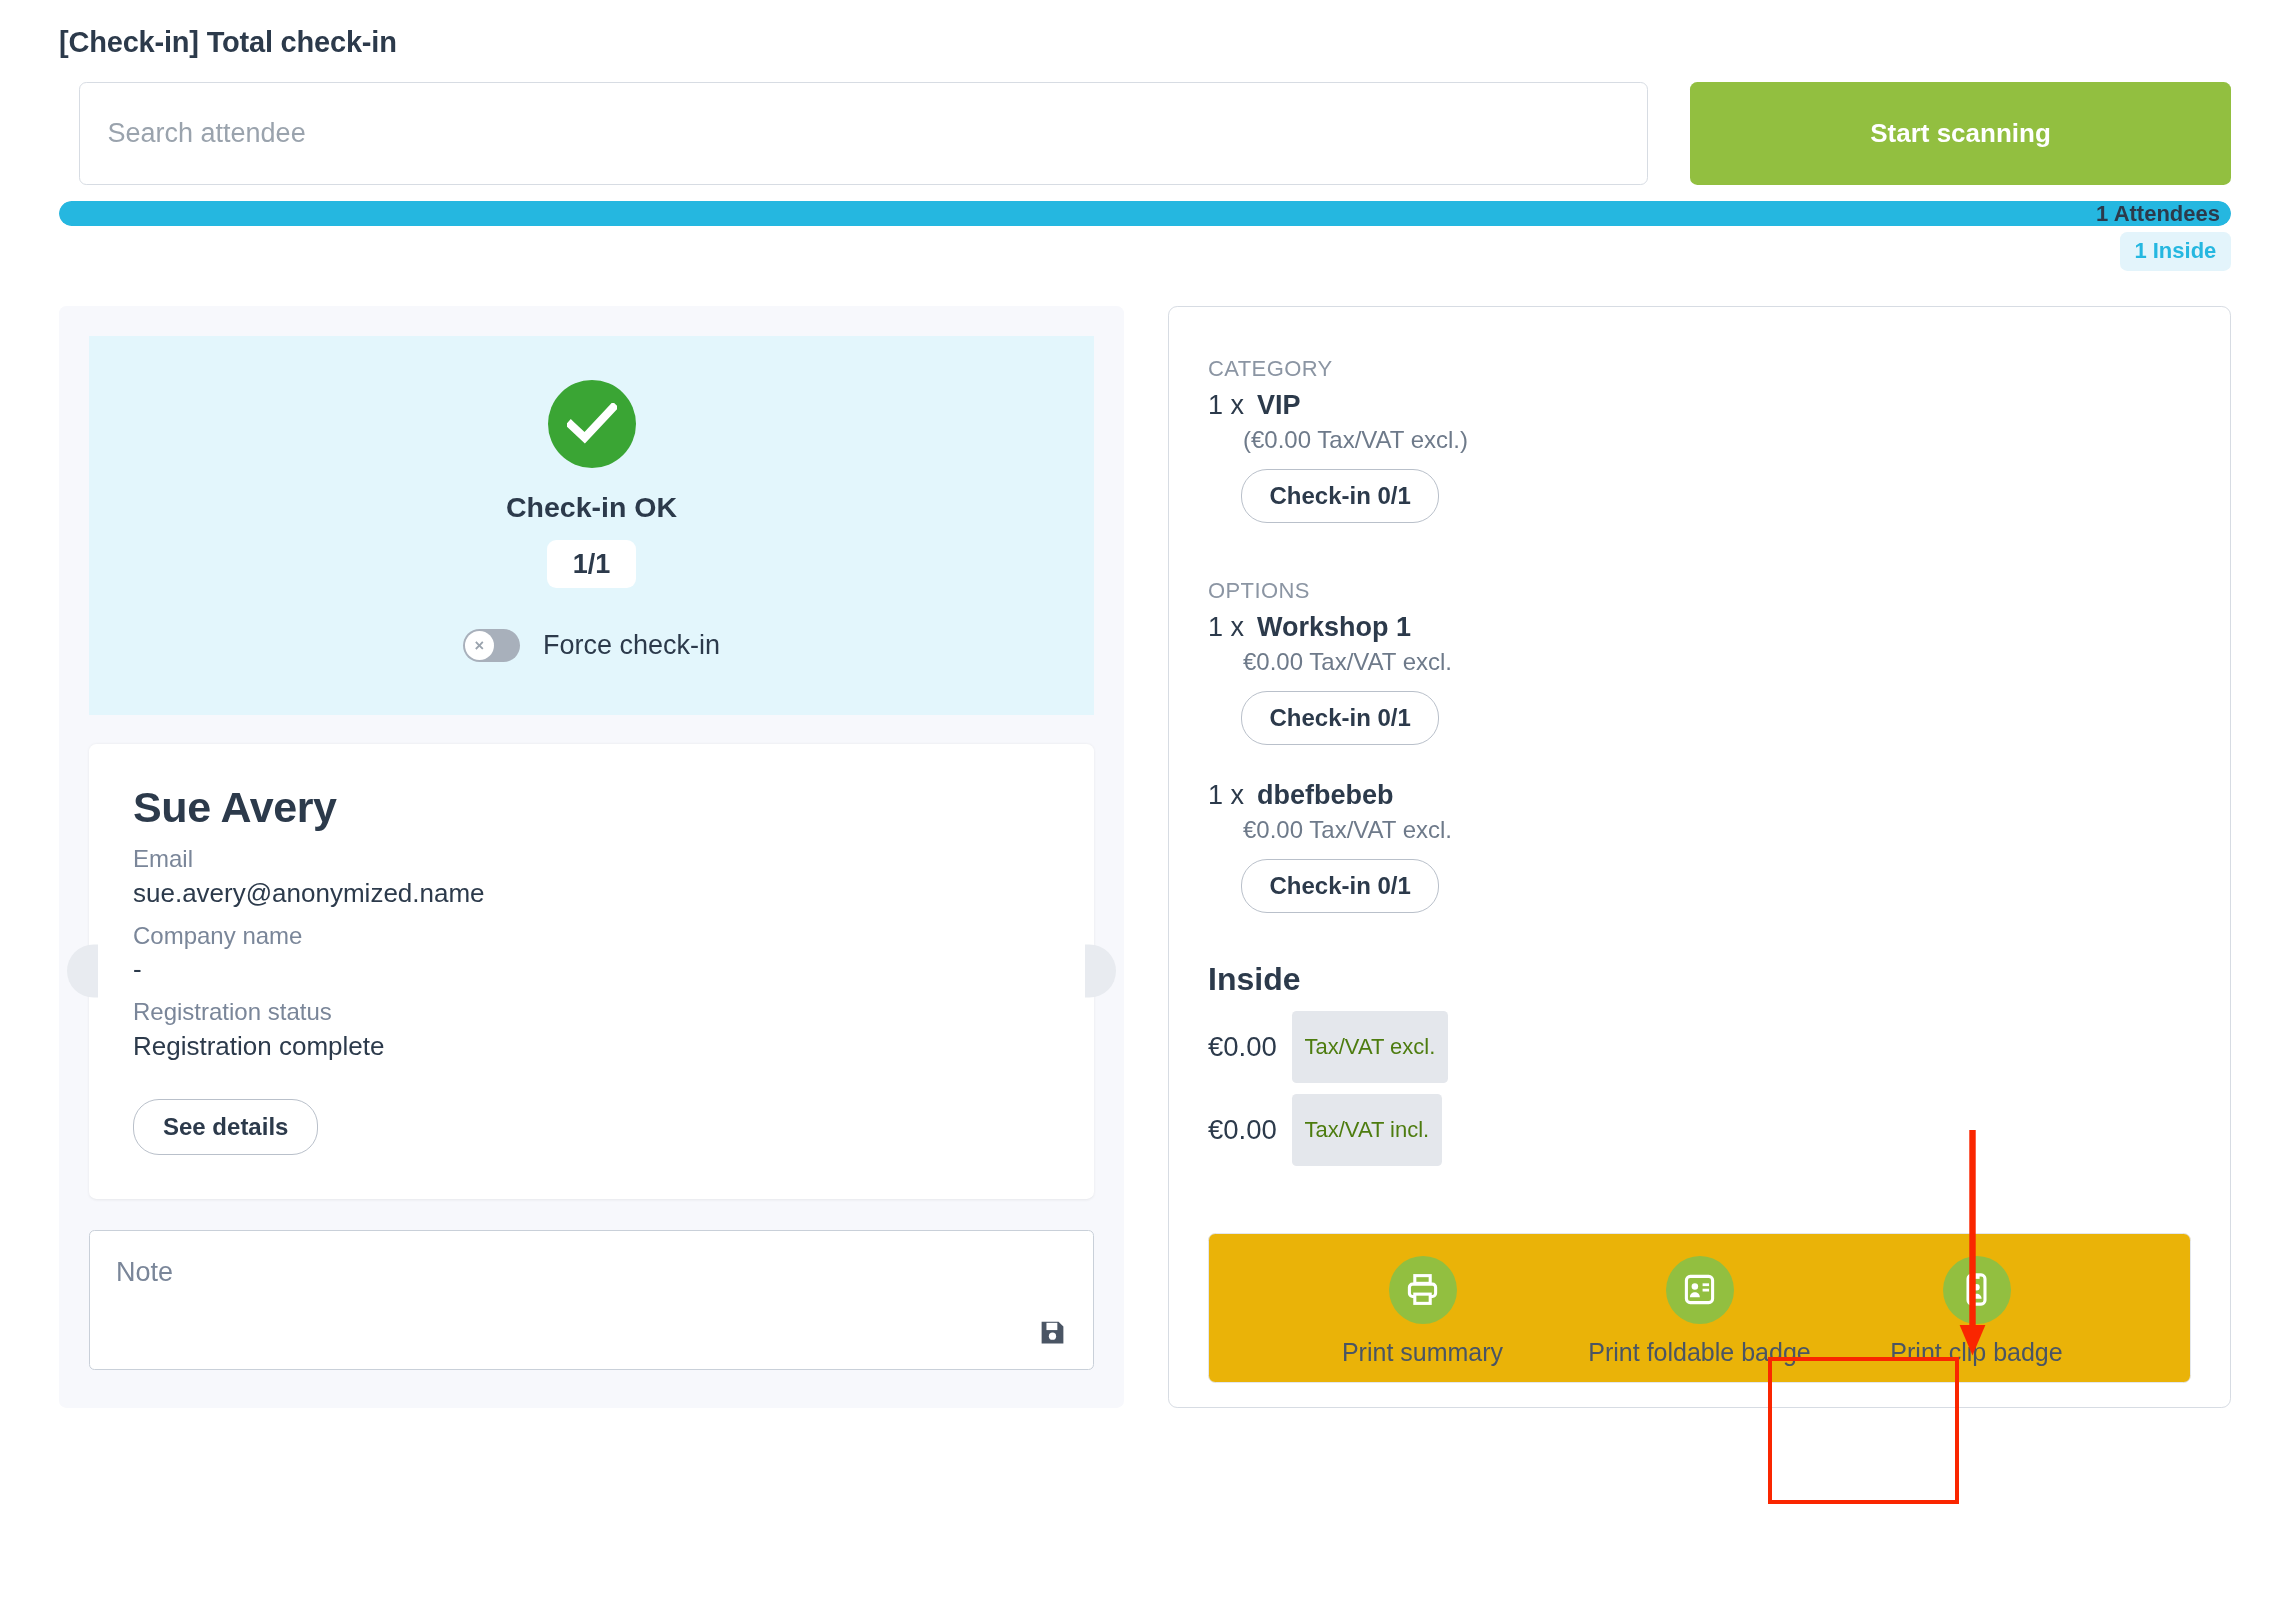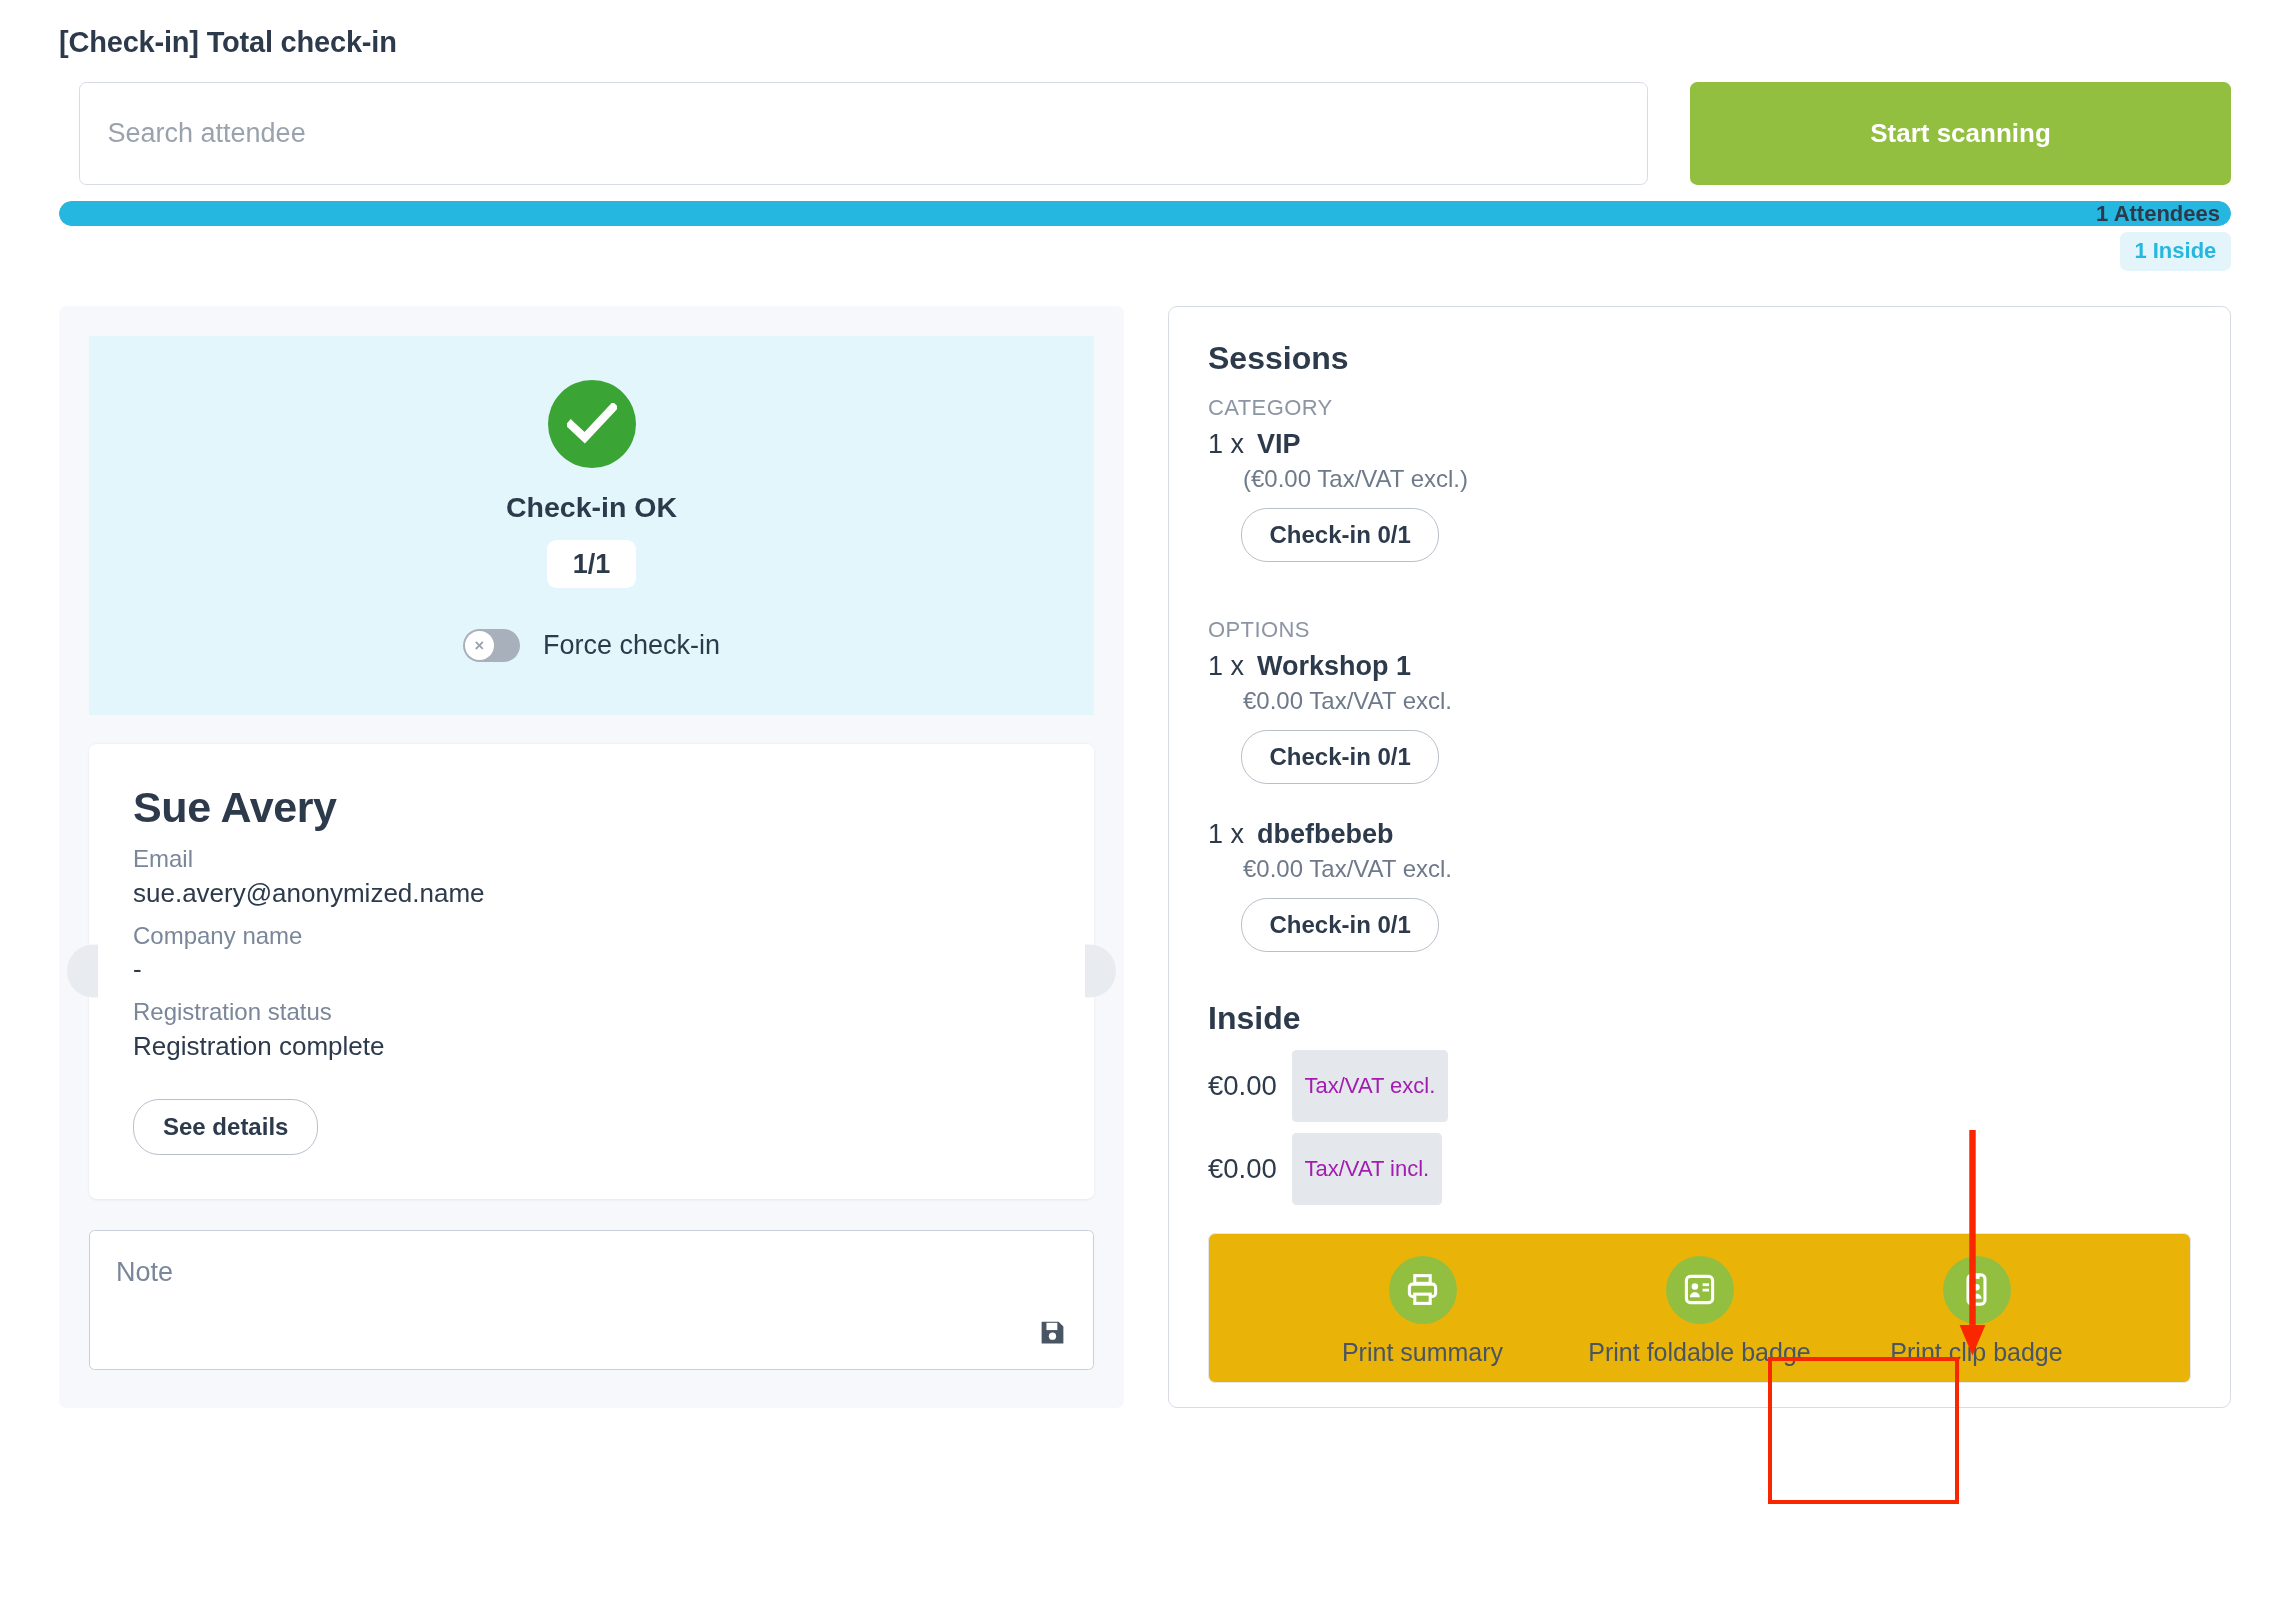--- a/index.html
+++ b/index.html
@@ -320,21 +320,21 @@
   }
   .total-row {
     display: flex;
     align-items: center;
     gap: 14.7px;
     margin-top: 11px;
   }
   .total-amount { font-size: 27.5px; color: #2c3a4b; }
   .total-tag {
     background: #e4e7ec;
-    color: #a21caf;
+    color: #4d7c0f;
     font-size: 22px;
     border-radius: 4.6px;
     padding: 23px 13px;
   }
 
   .print-bar {
     position: absolute;
     left: 39px;
     right: 39px;
     bottom: 24px;
@@ -454,21 +454,20 @@
             <path d="M3 3h14l4 4v14H3V3z" fill="#4a5564"></path>
             <rect x="7" y="4" width="9" height="6" fill="#ffffff"></rect>
             <circle cx="12" cy="15" r="3" fill="#ffffff"></circle>
           </svg>
         </span>
       </div>
 
     </div>
 
     <div class="right-col">
-      <div class="section-title">Sessions</div>
 
       <div>
         <div class="group-label">CATEGORY</div>
         <div>
           <div class="session-line">
             <span class="session-qty">1 x</span>
             <span class="session-name">VIP</span>
           </div>
           <div class="session-price">(€0.00 Tax/VAT excl.)</div>
           <button class="checkin-pill">Check-in 0/1</button>

